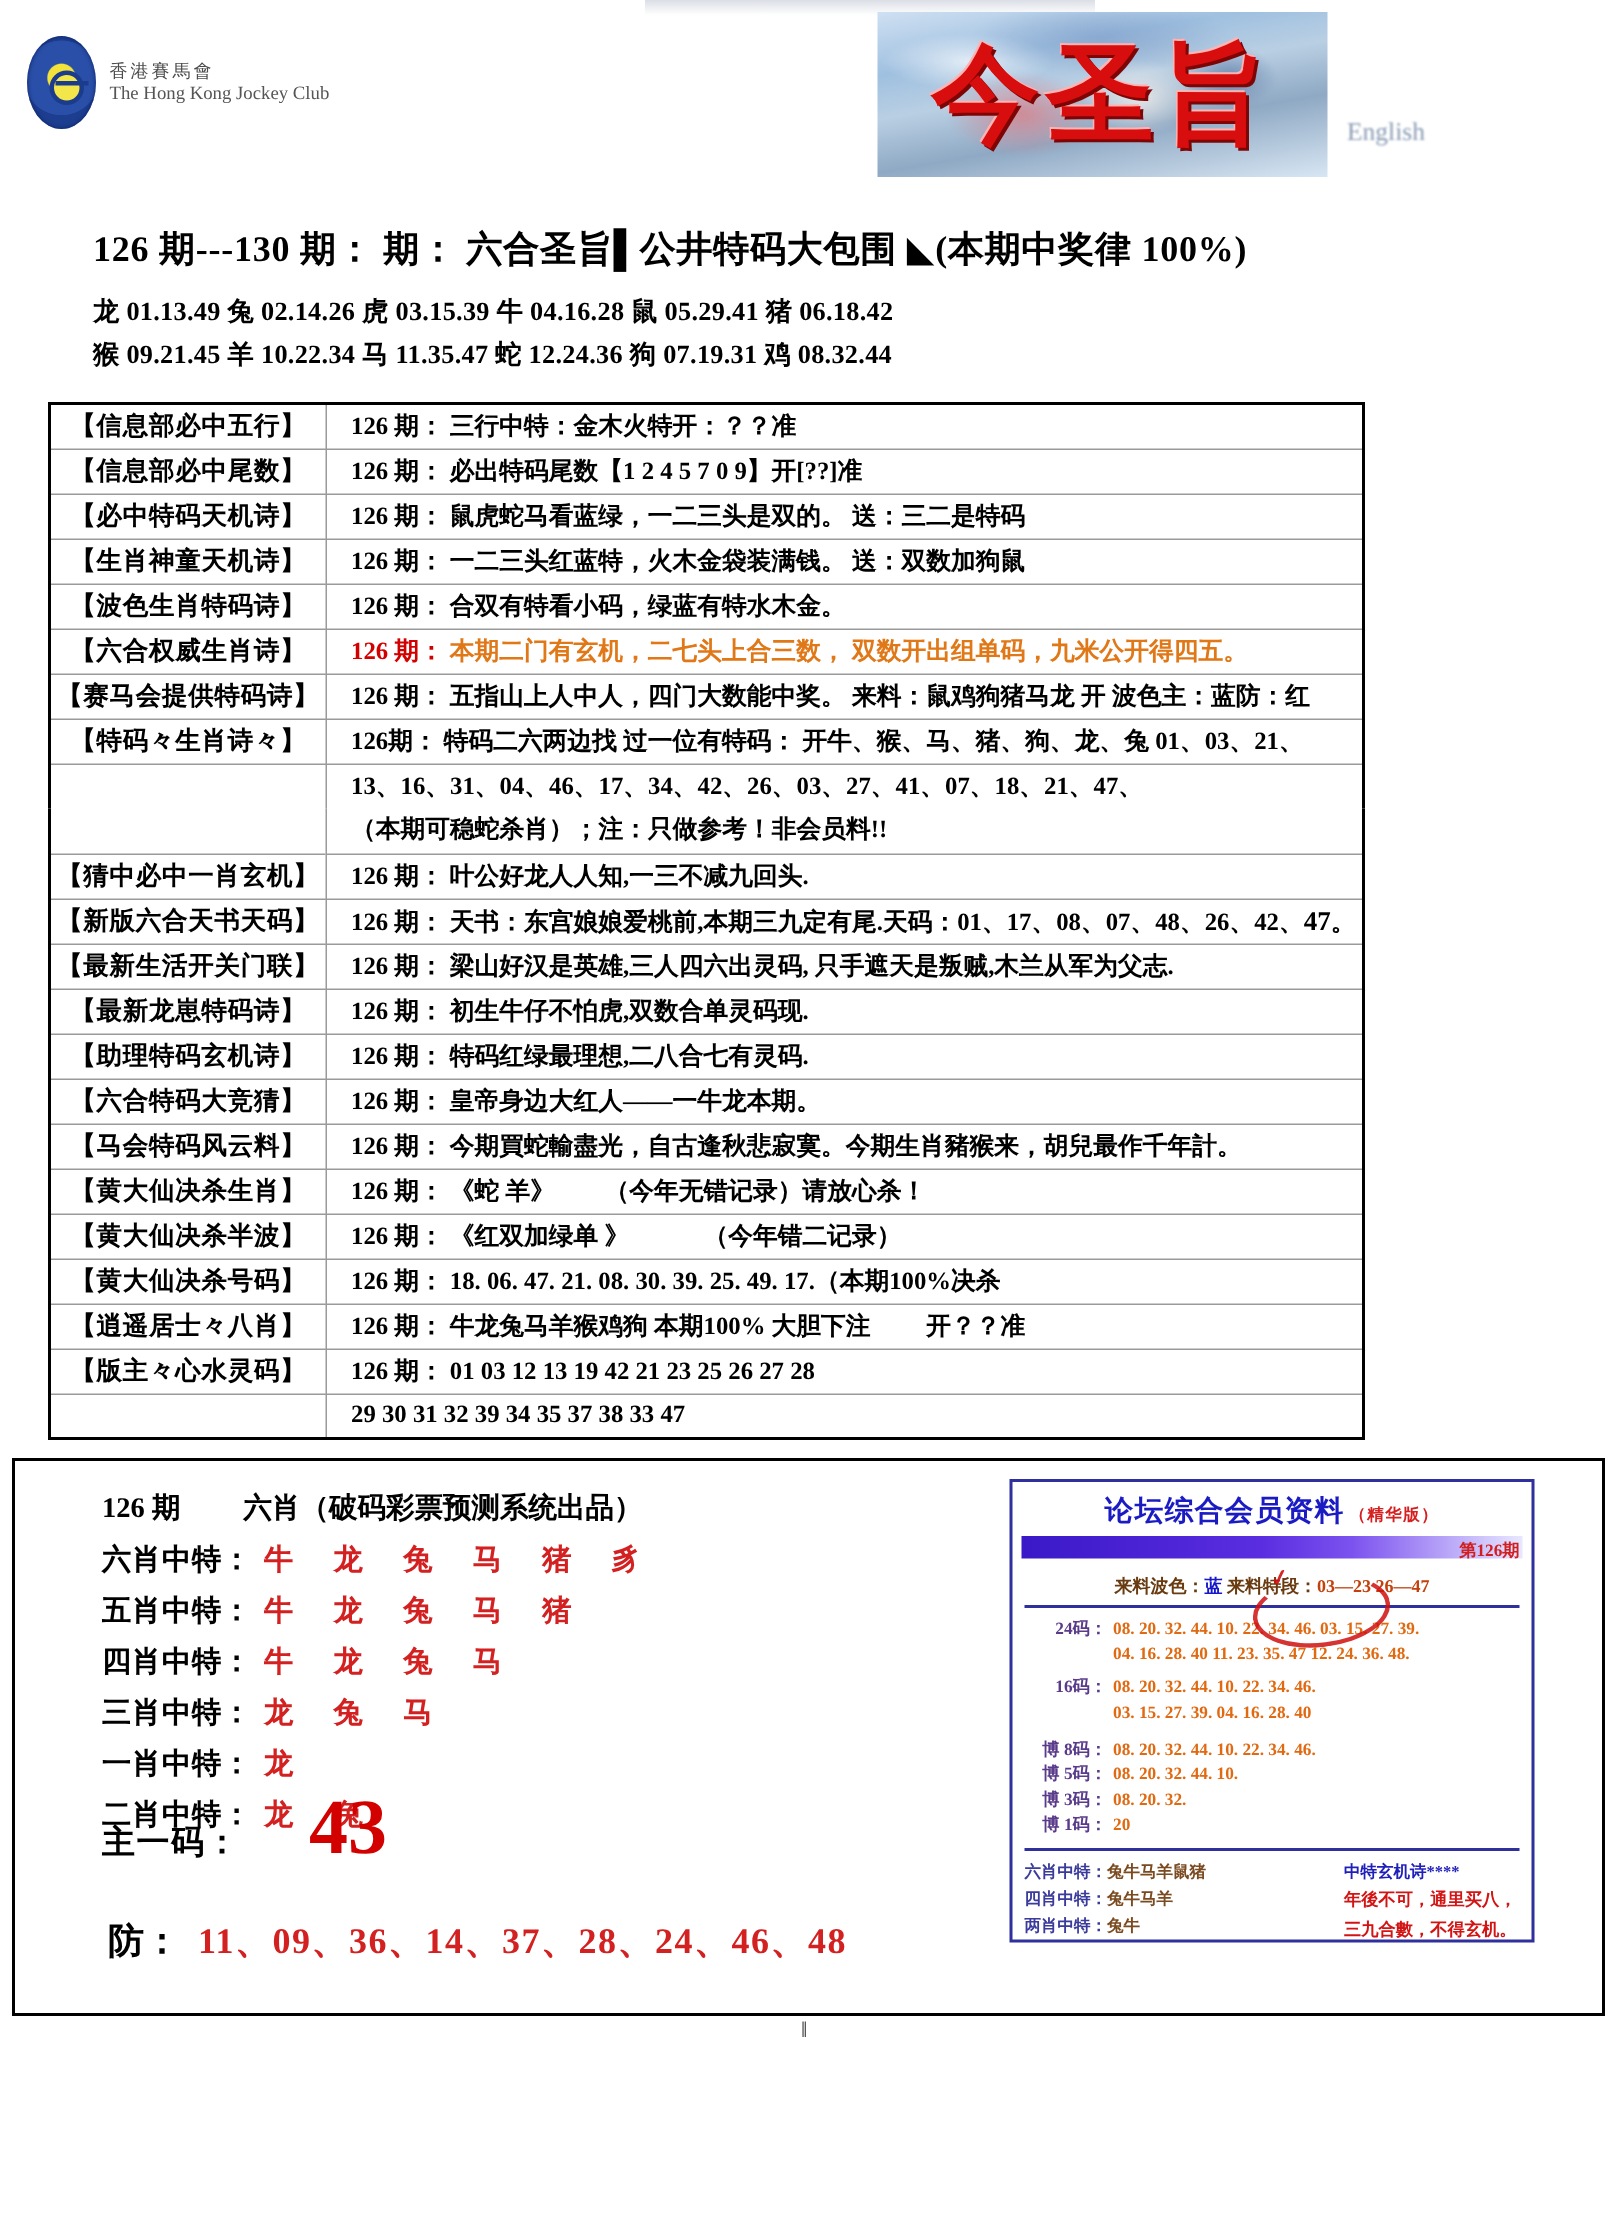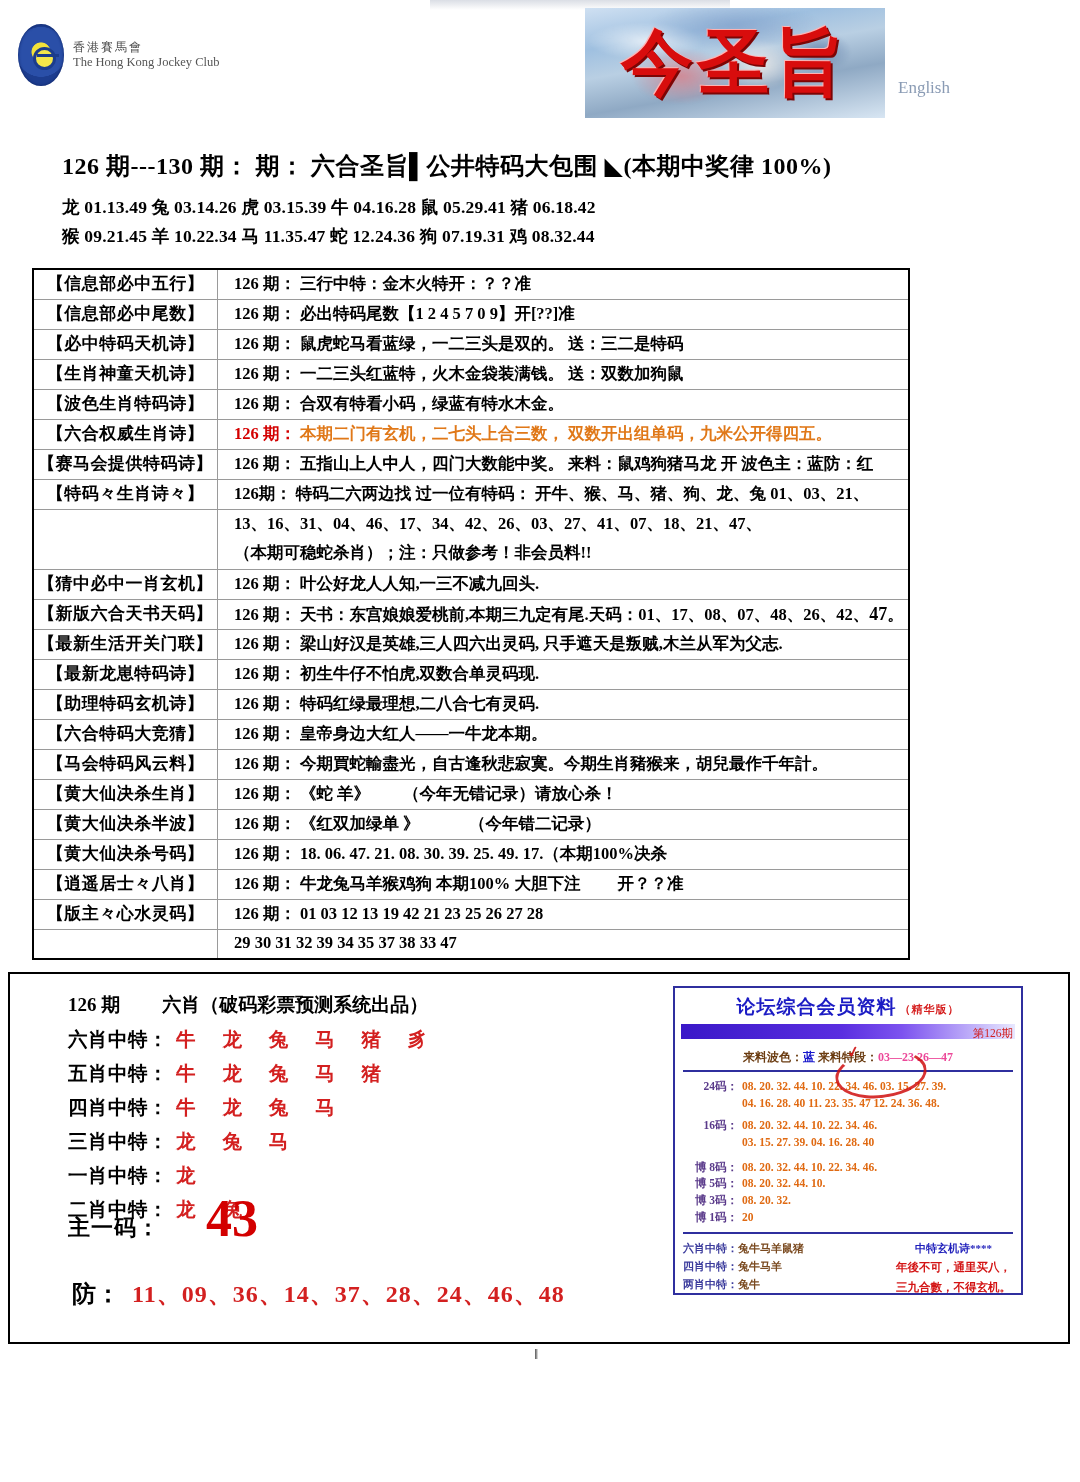--- a/index.html
+++ b/index.html
@@ -79,34 +79,34 @@
   .fang{position:absolute;left:62px;top:304px;font-size:24px;font-weight:bold;white-space:nowrap;}
   .fang .v{color:#d32020;margin-left:12px;letter-spacing:1px;}
 
   
   .card{position:absolute;left:663px;top:12px;width:346px;height:305px;border:2px solid #2f2f9e;background:#fff;}
   .card-title{text-align:center;padding-top:6px;font-size:19px;font-weight:bold;color:#1b1bc4;
      letter-spacing:1px;white-space:nowrap;}
   .card-title .sub{font-size:11px;color:#d62020;margin-left:3px;}
   .card-bar{margin:4px 6px 0 6px;height:15px;position:relative;
      background:linear-gradient(90deg,#3a18c8 0%,#5a2ee0 48%,#7c52ef 66%,#e8e8ff 100%);}
-  .card-issue{position:absolute;right:8px;top:38px;font-size:11.5px;font-weight:normal;color:#d11f1f;}
+  .card-issue{position:absolute;right:8px;top:38px;font-size:11.5px;font-weight:bold;color:#d11f1f;}
   .card-line1{margin-top:10px;text-align:center;font-size:12px;font-weight:bold;color:#b44b16;white-space:nowrap;}
   .card-line1 .lab{color:#6a3b10;}
   .card-line1 .blue{color:#1717cc;}
-  .card-line1 .nums{color:#ec4899;}
+  .card-line1 .nums{color:#c2410c;}
   .hr-blue{margin:4px 8px;border-top:2px solid #2f2f9e;}
   .card-rows{padding:2px 8px 0 19px;font-size:11.5px;font-weight:bold;line-height:1.45;color:#e06a12;}
   .card-rows .k{color:#5a3a8a;display:inline-block;width:44px;text-align:right;margin-right:4px;}
   .card-rows .ind{display:inline-block;width:48px;}
   .card-sep{margin:7px 8px 6px 8px;border-top:2px solid #2f2f9e;}
   .card-foot{position:relative;padding:0 8px;font-size:11px;font-weight:bold;line-height:1.6;}
   .card-foot .lk{color:#3b3b9c;}
   .card-foot .lv{color:#7a4a20;}
-  .card-foot-right{position:absolute;right:10px;top:0;text-align:center;}
+  .card-foot-right{position:absolute;right:10px;top:0;text-align:left;}
   .card-foot-right .t{color:#1f1fbb;font-size:11px;font-weight:bold;}
   .card-foot-right .r{color:#d31414;font-size:11.5px;font-weight:bold;line-height:1.7;}
   .card-stamp{position:absolute;left:160px;top:62px;width:86px;height:42px;
      border:3px solid #d01010;border-radius:50%;border-top-color:transparent;
      transform:rotate(-7deg);opacity:.85;pointer-events:none;}
   .card-stamp2{position:absolute;left:172px;top:55px;font-size:15px;color:#d01010;font-weight:bold;
      transform:rotate(-12deg);opacity:.9;}
 
   
   .wm{position:absolute;left:330px;top:560px;font-size:56px;color:rgba(120,120,120,.13);
@@ -138,21 +138,21 @@
 
     <div class="banner">
       <div class="blur-img"></div>
       <div class="zhi">今圣旨</div>
     </div>
 
     <div class="english-link">English</div>
   </div>
 
   <div class="title-line">126 期---130 期： 期： 六合圣旨▌公井特码大包围 ◣(本期中奖律 100%)</div>
-  <div class="zodiac l1">龙 01.13.49 兔 03.14.26 虎 03.15.39 牛 04.16.28 鼠 05.29.41 猪 06.18.42</div>
+  <div class="zodiac l1">龙 01.13.49 兔 02.14.26 虎 03.15.39 牛 04.16.28 鼠 05.29.41 猪 06.18.42</div>
   <div class="zodiac l2">猴 09.21.45 羊 10.22.34 马 11.35.47 蛇 12.24.36 狗 07.19.31 鸡 08.32.44</div>
 
   <div class="wm">六合彩猴票</div>
   <div class="wm2">uu.com</div>
 
   <table class="tbl">
     <tbody>
 
       <tr>
           <td class="lbl">【信息部必中五行】</td>

